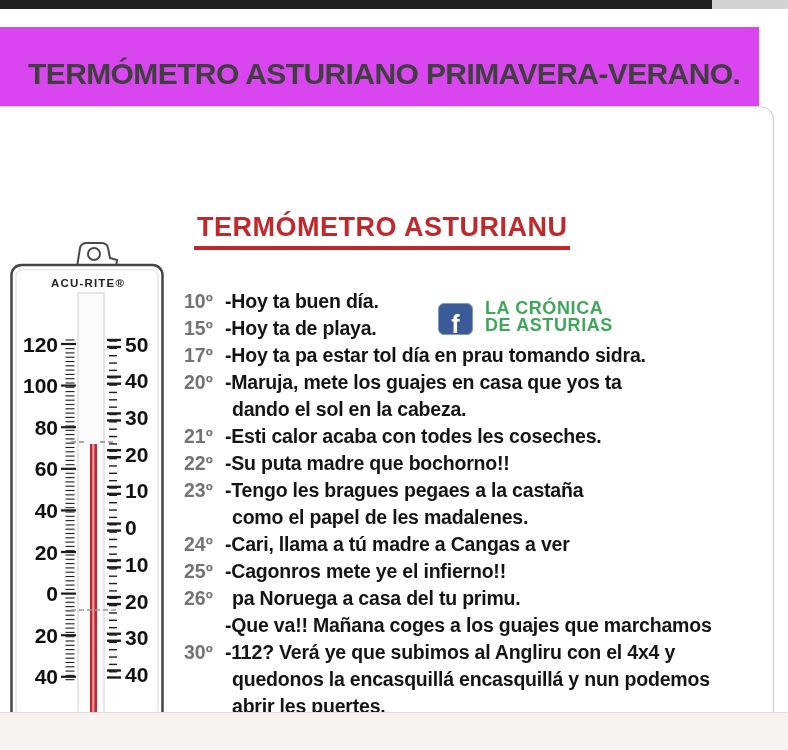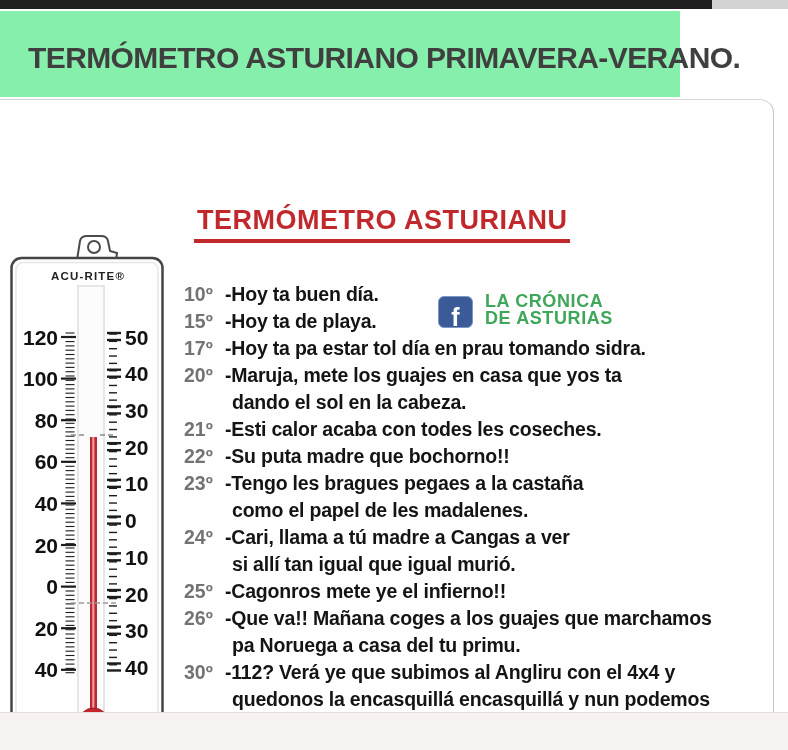--- a/index.html
+++ b/index.html
@@ -3,25 +3,25 @@
 <meta charset="utf-8">
 <style>
   * { margin:0; padding:0; box-sizing:border-box; }
   html,body { background:#ffffff; }
   body { width:788px; height:750px; overflow:hidden; font-family:"Liberation Sans", sans-serif; position:relative; }
   .stage { position:absolute; inset:0; background:#fff; }
 
   .top-bar { position:absolute; left:0; top:0; width:788px; height:9px; background:#1f1f1f; }
   .top-bar-light { position:absolute; right:0; top:0; width:76px; height:9px; background:#d3d3d3; }
 
-  .outer-header { position:absolute; left:0; top:11px; width:680px; height:86px; background:#86efac; }
+  .outer-header { position:absolute; left:0; top:27px; width:759px; height:86px; background:#d946ef; }
   .outer-title { position:absolute; left:28px; top:30px; font-size:30px; font-weight:bold;
                  letter-spacing:-0.6px; color:#3f3f3f; white-space:nowrap; }
 
-  .meme { position:absolute; left:0; top:99px; width:774px; height:617px; background:#fefefe;
+  .meme { position:absolute; left:0; top:106px; width:774px; height:617px; background:#fefefe;
           border-top:1px solid #d8d8d8; border-right:1px solid #c6c6c6; border-top-right-radius:14px; }
 
   .meme-title { position:absolute; left:194px; top:105px; font-size:27px; font-weight:bold;
                 color:#c1282c; letter-spacing:0.5px; white-space:nowrap;
                 border-bottom:4px solid #c1282c; padding:0 3px 3px 3px; }
 
   .thermo { position:absolute; left:8px; top:134px; width:162px; height:582px; }
   .snum  { font:bold 21px "Liberation Sans", sans-serif; fill:#111; }
   .brand { font:bold 11.5px "Liberation Sans", sans-serif; fill:#222; letter-spacing:1.2px; }
   .unit  { font:bold 19px "Liberation Sans", sans-serif; fill:#111; }
@@ -319,34 +319,33 @@
           <span class="temp">23º</span>
           <div class="lines">
             <div class="line">-Tengo les bragues pegaes a la castaña</div>
             <div class="line cont">como el papel de les madalenes.</div>
           </div>
         </div>
         <div class="entry">
           <span class="temp">24º</span>
           <div class="lines">
             <div class="line">-Cari, llama a tú madre a Cangas a ver</div>
-            <div class="line cont">si allí tan igual que igual murió.</div>
           </div>
         </div>
         <div class="entry">
           <span class="temp">25º</span>
           <div class="lines">
             <div class="line">-Cagonros mete ye el infierno!!</div>
           </div>
         </div>
         <div class="entry">
           <span class="temp">26º</span>
           <div class="lines">
+            <div class="line cont">pa Noruega a casa del tu primu.</div>
             <div class="line">-Que va!! Mañana coges a los guajes que marchamos</div>
-            <div class="line cont">pa Noruega a casa del tu primu.</div>
           </div>
         </div>
         <div class="entry">
           <span class="temp">30º</span>
           <div class="lines">
             <div class="line">-112? Verá ye que subimos al Angliru con el 4x4 y</div>
             <div class="line cont">quedonos la encasquillá encasquillá y nun podemos</div>
             <div class="line cont">abrir les puertes.</div>
           </div>
         </div>

